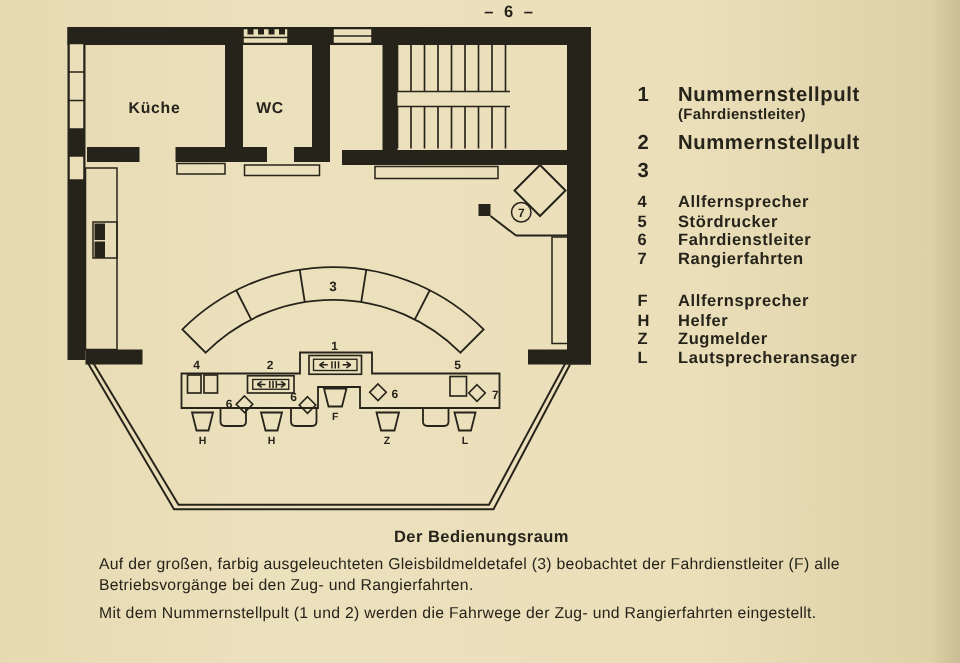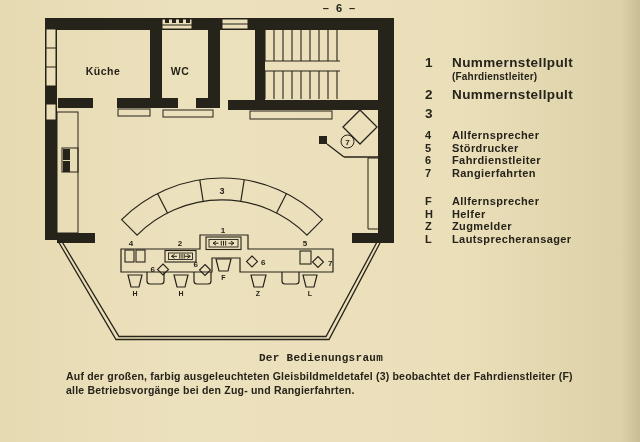--- a/index.html
+++ b/index.html
@@ -18,22 +18,22 @@
   .lg-row{display:flex;align-items:flex-start;}
   .lg-key{width:27px;flex:0 0 27px;}
   .lg-large{font-size:13.5px;font-weight:700;letter-spacing:.4px;line-height:15px;}
   .lg-large .lg-row{margin-bottom:4px;}
   .lg-sub{display:block;font-size:10px;letter-spacing:.2px;margin-top:1px;line-height:12px;}
   .lg-small{font-size:11px;font-weight:700;letter-spacing:.4px;line-height:11.5px;margin-top:9px;}
   .lg-small .lg-row{margin-bottom:1px;}
   .lg-letters{margin-top:17px;}
   
   .caption{position:absolute;left:66px;top:352px;width:528px;}
-  .cap-title{text-align:center;font-size:11px;font-weight:700;letter-spacing:.3px;padding-right:18px;font-family:Liberation Mono, monospace;}
-  .cap-p{margin:6px 0 0 0;font-size:10.5px;font-weight:700;line-height:13.5px;letter-spacing:.2px;}
+  .cap-title{text-align:center;font-size:11px;font-weight:700;letter-spacing:.3px;padding-right:18px;}
+  .cap-p{margin:6px 0 0 0;font-size:10.5px;font-weight:400;line-height:13.5px;letter-spacing:.2px;}
   
   .plan{position:absolute;left:0;top:0;}
   svg text{fill:#26231a;}
 </style>
 </head>
 <body>
 
 <div class="page-number">– 6 –</div>
 
 <svg class="plan" width="420" height="352" viewBox="0 0 420 352">
@@ -251,13 +251,14 @@
     <div class="lg-row">
       <span class="lg-key">L</span>
       <span>Lautsprecheransager</span>
     </div>
   </div>
 </div>
 
 <div class="caption">
   <div class="cap-title">Der Bedienungsraum</div>
   <p class="cap-p">Auf der großen, farbig ausgeleuchteten Gleisbildmeldetafel (3) beobachtet der Fahrdienstleiter (F) alle Betriebsvorgänge bei den Zug- und Rangierfahrten.</p>
+  <p class="cap-p">Mit dem Nummernstellpult (1 und 2) werden die Fahrwege der Zug- und Rangierfahrten eingestellt.</p>
 </div>
 
 </body></html>

